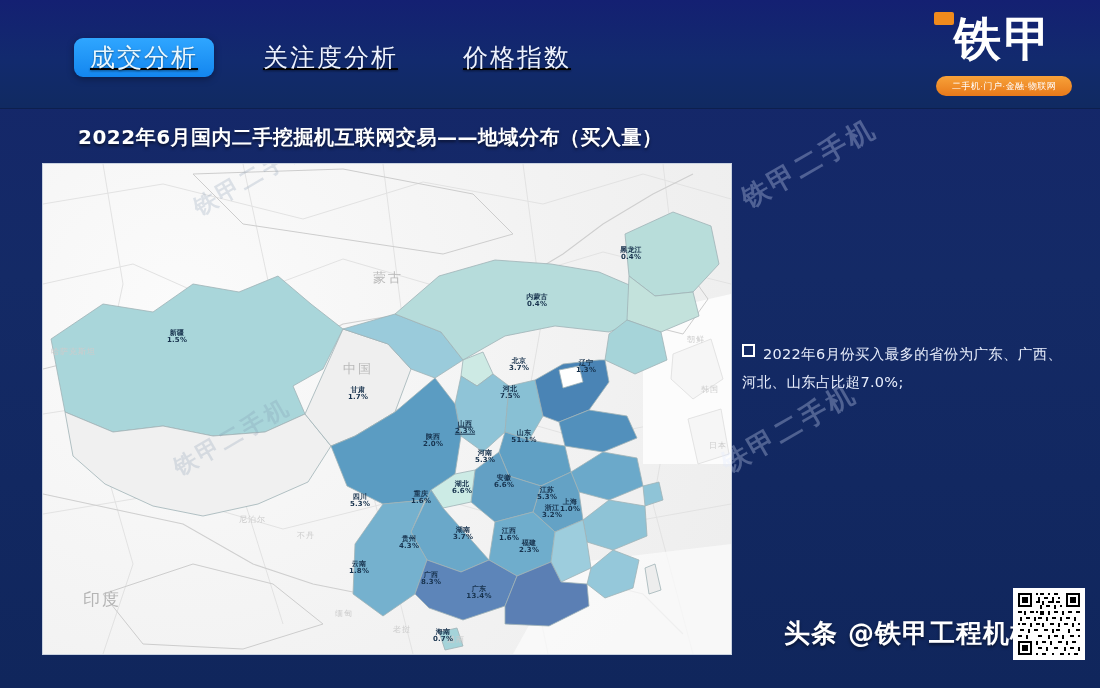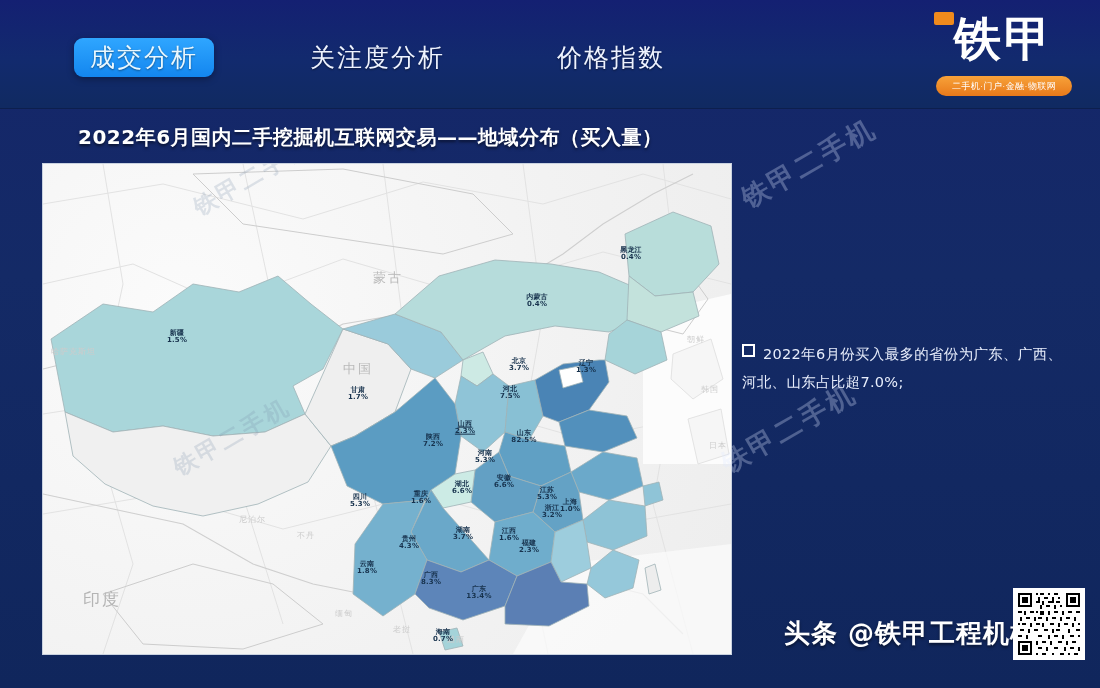--- a/index.html
+++ b/index.html
@@ -9,21 +9,21 @@
     font-family:"DejaVu Sans","Liberation Sans",sans-serif;
     background:#132a62;position:relative;
   }
   #stage{position:absolute;inset:0;width:1100px;height:688px;overflow:hidden;
     background:linear-gradient(180deg,#15266b 0%,#142a66 40%,#10265c 100%);}
 
   
   #topbar{position:absolute;left:0;top:0;width:1100px;height:108px;
     background:linear-gradient(180deg,#142072 0%,#122a6e 55%,#102a61 100%);
     border-bottom:1px solid #0d1f4e;}
-  #nav{position:absolute;left:74px;top:38px;display:flex;align-items:center;gap:80px;}
+  #nav{position:absolute;left:74px;top:38px;display:flex;align-items:center;gap:33px;text-decoration:underline;}
   .tab{color:#eef3ff;font-size:25px;letter-spacing:2px;white-space:nowrap;
     padding:7px 16px;border-radius:9px;line-height:1;text-shadow:0 1px 2px rgba(0,0,0,.45);}
   .tab.active{background:linear-gradient(180deg,#2fa6ff 0%,#1386ef 100%);
     color:#e9f8ff;box-shadow:0 2px 7px rgba(0,0,0,.35);}
 
   
   #logo{position:absolute;right:22px;top:8px;width:150px;height:96px;}
   #logo-mark{position:absolute;left:4px;top:0;width:144px;height:62px;
     color:#ffffff;font-size:47px;font-weight:bold;letter-spacing:3px;
     line-height:62px;text-align:center;white-space:nowrap;}
@@ -216,34 +216,34 @@
       <div class="basemap-label sm" style="left:350px;top:460px">老挝</div>
       <div class="basemap-label sm" style="left:404px;top:470px">越南</div>
       <div class="basemap-label sm" style="left:644px;top:170px">朝鲜</div>
       <div class="basemap-label sm" style="left:658px;top:220px">韩国</div>
       <div class="basemap-label sm" style="left:666px;top:276px">日本</div>
 
       <div id="province-labels">
           <div class="plabel" style="left: 436px; top: 429px;"><span>广东</span><span class="pv">13.4%</span></div>
           <div class="plabel" style="left: 388px; top: 415px;"><span>广西</span><span class="pv">8.3%</span></div>
           <div class="plabel" style="left: 467px; top: 229px;"><span>河北</span><span class="pv">7.5%</span></div>
-          <div class="plabel" style="left: 481px; top: 273px;"><span>山东</span><span class="pv">82.5%</span></div>
+          <div class="plabel" style="left: 481px; top: 273px;"><span>山东</span><span class="pv">51.1%</span></div>
           <div class="plabel" style="left: 461px; top: 318px;"><span>安徽</span><span class="pv">6.6%</span></div>
           <div class="plabel" style="left: 419px; top: 324px;"><span>湖北</span><span class="pv">6.6%</span></div>
           <div class="plabel" style="left: 504px; top: 330px;"><span>江苏</span><span class="pv">5.3%</span></div>
           <div class="plabel" style="left: 317px; top: 337px;"><span>四川</span><span class="pv">5.3%</span></div>
           <div class="plabel" style="left: 442px; top: 293px;"><span>河南</span><span class="pv">5.3%</span></div>
           <div class="plabel" style="left: 366px; top: 379px;"><span>贵州</span><span class="pv">4.3%</span></div>
           <div class="plabel" style="left: 420px; top: 370px;"><span>湖南</span><span class="pv">3.7%</span></div>
           <div class="plabel" style="left: 476px; top: 201px;"><span>北京</span><span class="pv">3.7%</span></div>
           <div class="plabel" style="left: 509px; top: 348px;"><span>浙江</span><span class="pv">3.2%</span></div>
           <div class="plabel" style="left: 422px; top: 264px; text-decoration: underline;"><span>山西</span><span class="pv">2.3%</span></div>
           <div class="plabel" style="left: 486px; top: 383px;"><span>福建</span><span class="pv">2.3%</span></div>
-          <div class="plabel" style="left: 390px; top: 277px;"><span>陕西</span><span class="pv">7.2%</span></div>
-          <div class="plabel" style="left: 316px; top: 404px; margin-left: 8px;"><span>云南</span><span class="pv">1.8%</span></div>
+          <div class="plabel" style="left: 390px; top: 277px;"><span>陕西</span><span class="pv">2.0%</span></div>
+          <div class="plabel" style="left: 316px; top: 404px;"><span>云南</span><span class="pv">1.8%</span></div>
           <div class="plabel" style="left: 315px; top: 230px;"><span>甘肃</span><span class="pv">1.7%</span></div>
           <div class="plabel" style="left: 466px; top: 371px;"><span>江西</span><span class="pv">1.6%</span></div>
           <div class="plabel" style="left: 378px; top: 334px;"><span>重庆</span><span class="pv">1.6%</span></div>
           <div class="plabel" style="left: 134px; top: 173px;"><span>新疆</span><span class="pv">1.5%</span></div>
           <div class="plabel" style="left: 543px; top: 203px;"><span>辽宁</span><span class="pv">1.3%</span></div>
           <div class="plabel" style="left: 527px; top: 342px;"><span>上海</span><span class="pv">1.0%</span></div>
           <div class="plabel" style="left: 400px; top: 472px;"><span>海南</span><span class="pv">0.7%</span></div>
           <div class="plabel" style="left: 494px; top: 137px;"><span>内蒙古</span><span class="pv">0.4%</span></div>
           <div class="plabel" style="left: 588px; top: 90px;"><span>黑龙江</span><span class="pv">0.4%</span></div>
         </div>

